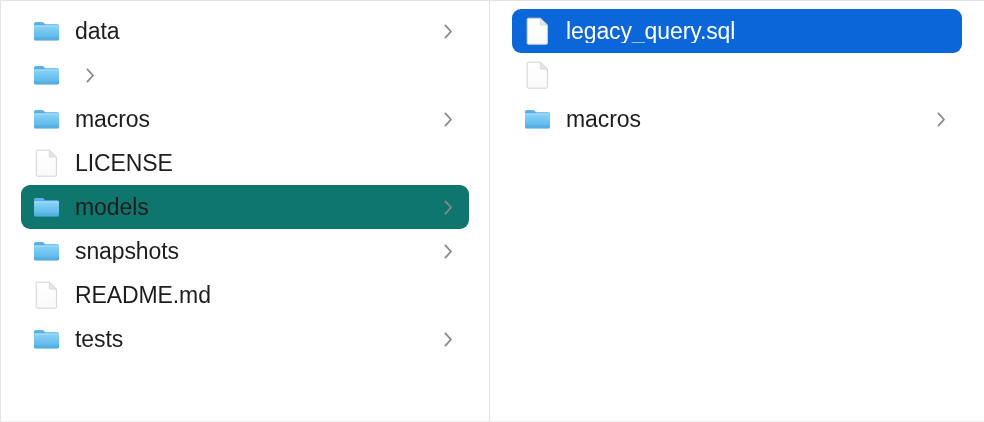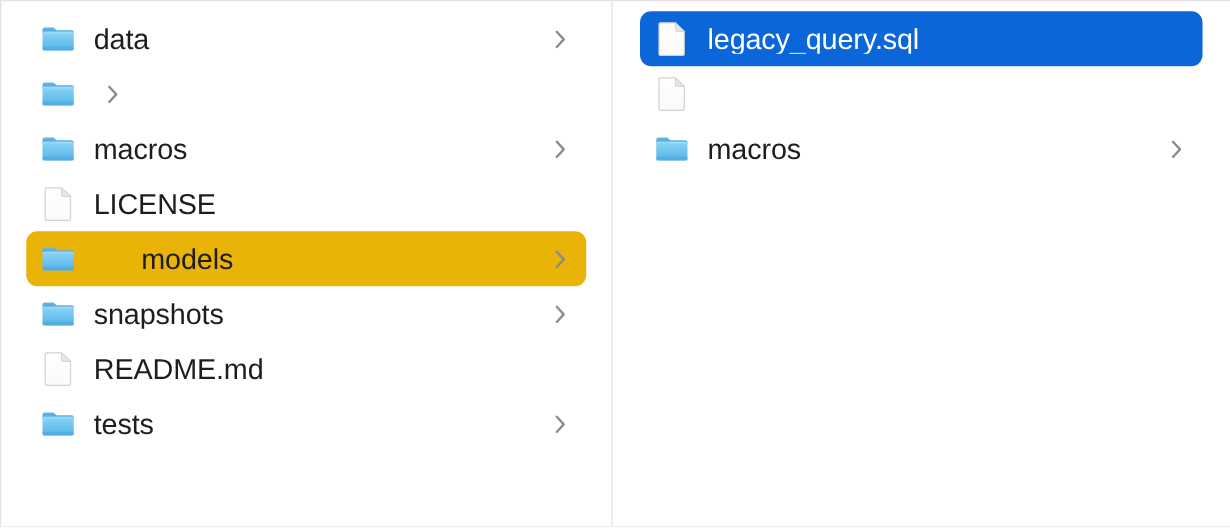--- a/index.html
+++ b/index.html
@@ -55,22 +55,21 @@
     padding-left: 12px;
     padding-right: 14px;
     cursor: default;
     user-select: none;
   }
   .column-right .row {
     margin: 0 22px 0 22px;
   }
 
   .row.selected-grey {
-    background: #eab308;
-    gap: 38px;
+    background: #0f766e;
   }
   .row.selected-blue {
     background: #0b66da;
   }
 
   .icon-wrap {
     width: 28px;
     height: 28px;
     flex: 0 0 28px;
     display: flex;

